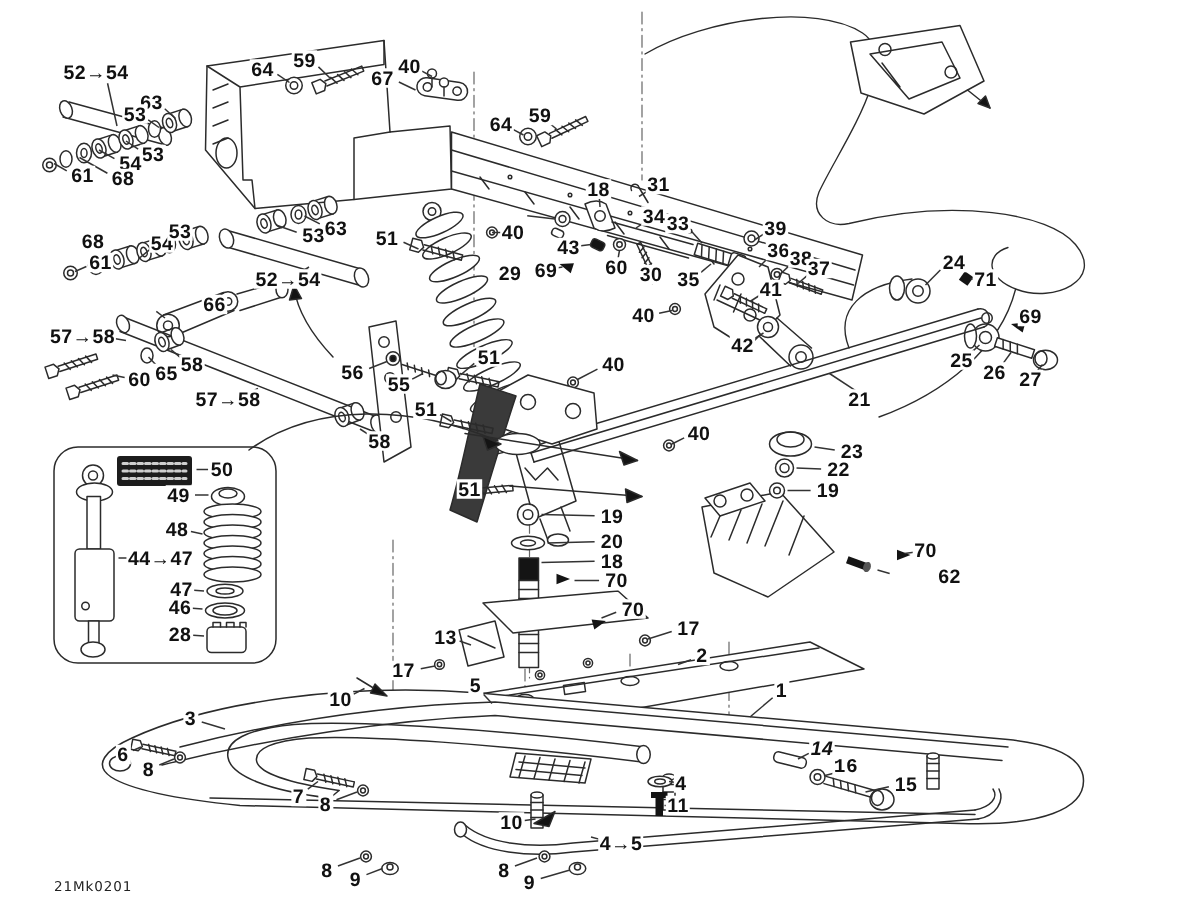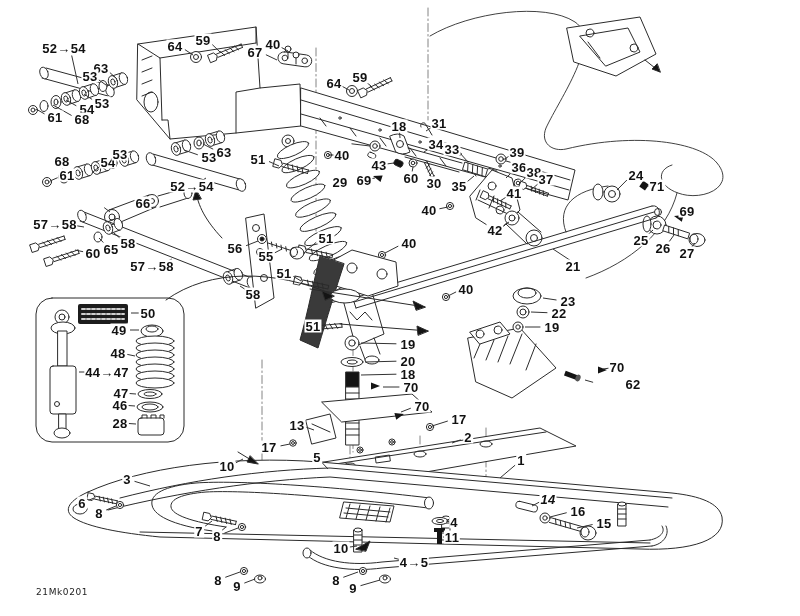--- a/index.html
+++ b/index.html
@@ -610,21 +610,21 @@
       <span class="callout" style="left: 82px; top: 503px;">6</span>
       <span class="callout" style="left: 99px; top: 513px;">8</span>
       <span class="callout" style="left: 199px; top: 531px;">7</span>
       <span class="callout" style="left: 217px; top: 536px;">8</span>
       <span class="callout" style="left: 218px; top: 580px;">8</span>
       <span class="callout" style="left: 237px; top: 586px;">9</span>
       <span class="callout" style="left: 336px; top: 580px;">8</span>
       <span class="callout" style="left: 353px; top: 588px;">9</span>
       <span class="callout" style="left: 414px; top: 562px;">4→5</span>
       <span class="callout" style="left: 548px; top: 499px; font-style: italic;">14</span>
-      <span class="callout" style="left: 578px; top: 511px;">16</span>
+      <span class="callout" style="left: 564px; top: 511px; font-family: Liberation Mono, monospace;">16</span>
       <span class="callout" style="left: 604px; top: 523px;">15</span>
       <span class="callout" style="left: 148px; top: 313px;">50</span>
       <span class="callout" style="left: 119px; top: 330px;">49</span>
       <span class="callout" style="left: 118px; top: 353px;">48</span>
       <span class="callout" style="left: 107px; top: 372px;">44→47</span>
       <span class="callout" style="left: 121px; top: 393px;">47</span>
       <span class="callout" style="left: 120px; top: 405px;">46</span>
       <span class="callout" style="left: 120px; top: 423px;">28</span>
     </div>
 

